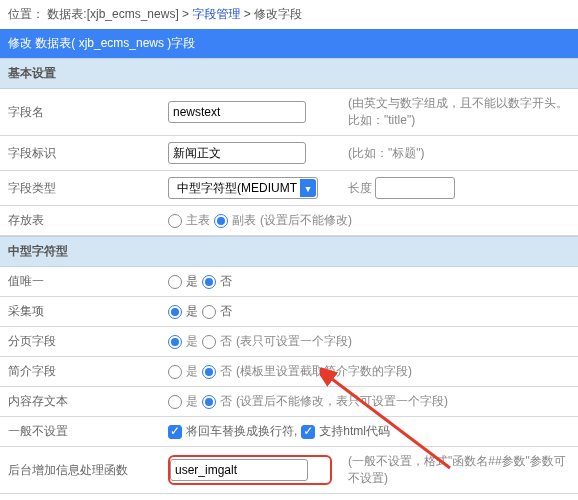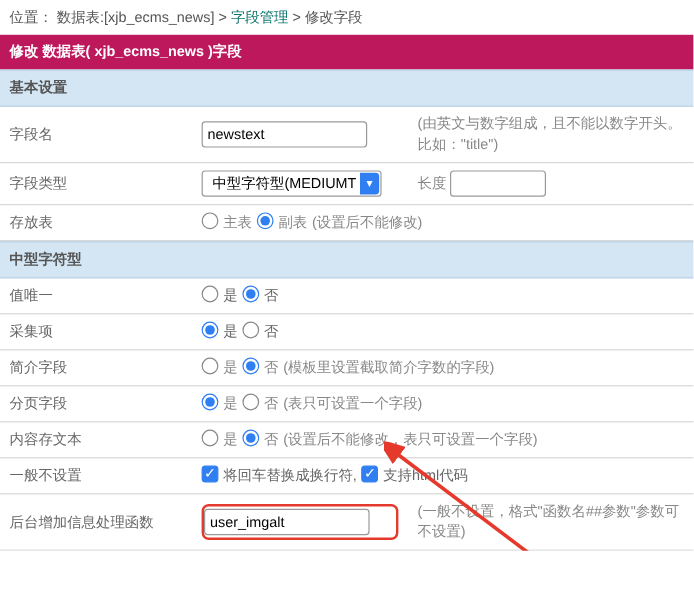--- a/index.html
+++ b/index.html
@@ -1,31 +1,31 @@
 <!DOCTYPE html>
 <html><head>
 <meta charset="utf-8">
 <style>
 *{box-sizing:border-box;margin:0;padding:0}
 body{font-family:Arial,"Microsoft YaHei",sans-serif;font-size:12px;color:#333;background:#fff;width:578px}
 .breadcrumb{padding:6px 8px;color:#555}
-.breadcrumb a{color:#0f766e;text-decoration:none}
-.title-bar{background:#be185d;color:#fff;padding:6px 8px;font-weight:bold}
+.breadcrumb a{color:#1d4ed8;text-decoration:none}
+.title-bar{background:#3b82f6;color:#fff;padding:6px 8px;font-weight:normal}
 .section-header{background:#d4e6f3;color:#555;padding:6px 8px;font-weight:bold;border-top:1px solid #bcd3e5;border-bottom:1px solid #bcd3e5}
 table{width:100%;border-collapse:collapse}
 td{padding:6px 8px;border-bottom:1px solid #d8d8d8;color:#666;vertical-align:middle}
 td.label{width:160px}
 td.ctrl{width:180px}
 td.hint{color:#888}
 input[type=text]{width:138px;padding:3px 4px;border:1px solid #999;border-radius:3px;font-size:12px}
 input[type=text].short{width:80px}
 select{width:150px;padding:2px 4px;border:1px solid #999;border-radius:3px;background:#fff;font-size:12px}
 .select-wrap{display:inline-flex;align-items:center;position:relative}
 .select-caret{background:#2f7ef2;color:#fff;width:16px;height:18px;display:inline-flex;align-items:center;justify-content:center;margin-left:-18px;border-radius:0 3px 3px 0;pointer-events:none;font-size:10px}
-.radio-group{display:flex;gap:4px}
+.radio-group{display:flex;align-items:center;gap:4px}
 .radio{appearance:none;width:14px;height:14px;border:1px solid #888;border-radius:50%;position:relative;cursor:pointer;background:#fff}
 .radio:checked{border-color:#2f7ef2}
 .radio:checked::after{content:"";position:absolute;top:2px;left:2px;width:8px;height:8px;border-radius:50%;background:#2f7ef2}
 .cb{appearance:none;width:14px;height:14px;border:1px solid #888;border-radius:3px;cursor:pointer;background:#fff;position:relative}
 .cb:checked{background:#2f7ef2;border-color:#2f7ef2}
 .cb:checked::after{content:"✓";color:#fff;position:absolute;top:-2px;left:1px;font-size:12px}
 .highlight-box{border:2px solid #e53a2b;border-radius:6px;padding:2px 0;margin:-4px 0}
 .arrow-svg{position:absolute;pointer-events:none}
 .wrap{position:relative}
 </style>
@@ -44,20 +44,25 @@
 
 <div class="title-bar">修改 数据表( xjb_ecms_news )字段</div>
 <div class="section-header">基本设置</div>
 
 <table>
 <tbody>
         <tr>
   <td class="label">字段名</td>
   <td class="ctrl"><input type="text" value="newstext" style=""></td>
   <td class="hint">(由英文与数字组成，且不能以数字开头。比如："title")</td>
+</tr>
+<tr>
+  <td class="label">字段标识</td>
+  <td class="ctrl"><input type="text" value="新闻正文" style=""></td>
+  <td class="hint">(比如："标题")</td>
 </tr>
 <tr>
   <td class="label">字段类型</td>
   <td class="ctrl">
     <span class="select-wrap">
       <select><option>中型字符型(MEDIUMTEXT)</option></select>
       <span class="select-caret">▾</span>
     </span>
   </td>
   <td class="hint">
@@ -100,40 +105,40 @@
   <td colspan="2">
             <span class="radio-group">
     <input type="radio" class="radio" name="col" checked="" style="">
               <span>是</span>
     <input type="radio" class="radio" name="col" style="">
               <span>否</span>
   </span>
           </td>
 </tr>
 <tr>
+  <td class="label">分页字段</td>
+  <td class="hint" colspan="2">
+            <span class="radio-group">
+    <input type="radio" class="radio" name="pg" checked="" style="">
+              <span>是</span>
+    <input type="radio" class="radio" name="pg" style="">
+              <span>否</span>
+    <span>(表只可设置一个字段)</span>
+  </span>
+          </td>
+</tr>
+<tr>
   <td class="label">简介字段</td>
   <td class="hint" colspan="2">
             <span class="radio-group">
     <input type="radio" class="radio" name="brf" style="">
               <span>是</span>
     <input type="radio" class="radio" name="brf" checked="" style="">
               <span>否</span>
     <span>(模板里设置截取简介字数的字段)</span>
-  </span>
-          </td>
-</tr>
-<tr>
-  <td class="label">分页字段</td>
-  <td class="hint" colspan="2">
-            <span class="radio-group">
-    <input type="radio" class="radio" name="pg" checked="" style="">
-              <span>是</span>
-    <input type="radio" class="radio" name="pg" style="">
-              <span>否</span>
-    <span>(表只可设置一个字段)</span>
   </span>
           </td>
 </tr>
 <tr>
   <td class="label">内容存文本</td>
   <td class="hint" colspan="2">
             <span class="radio-group">
     <input type="radio" class="radio" name="txf" style="">
               <span>是</span>
     <input type="radio" class="radio" name="txf" checked="" style="">

